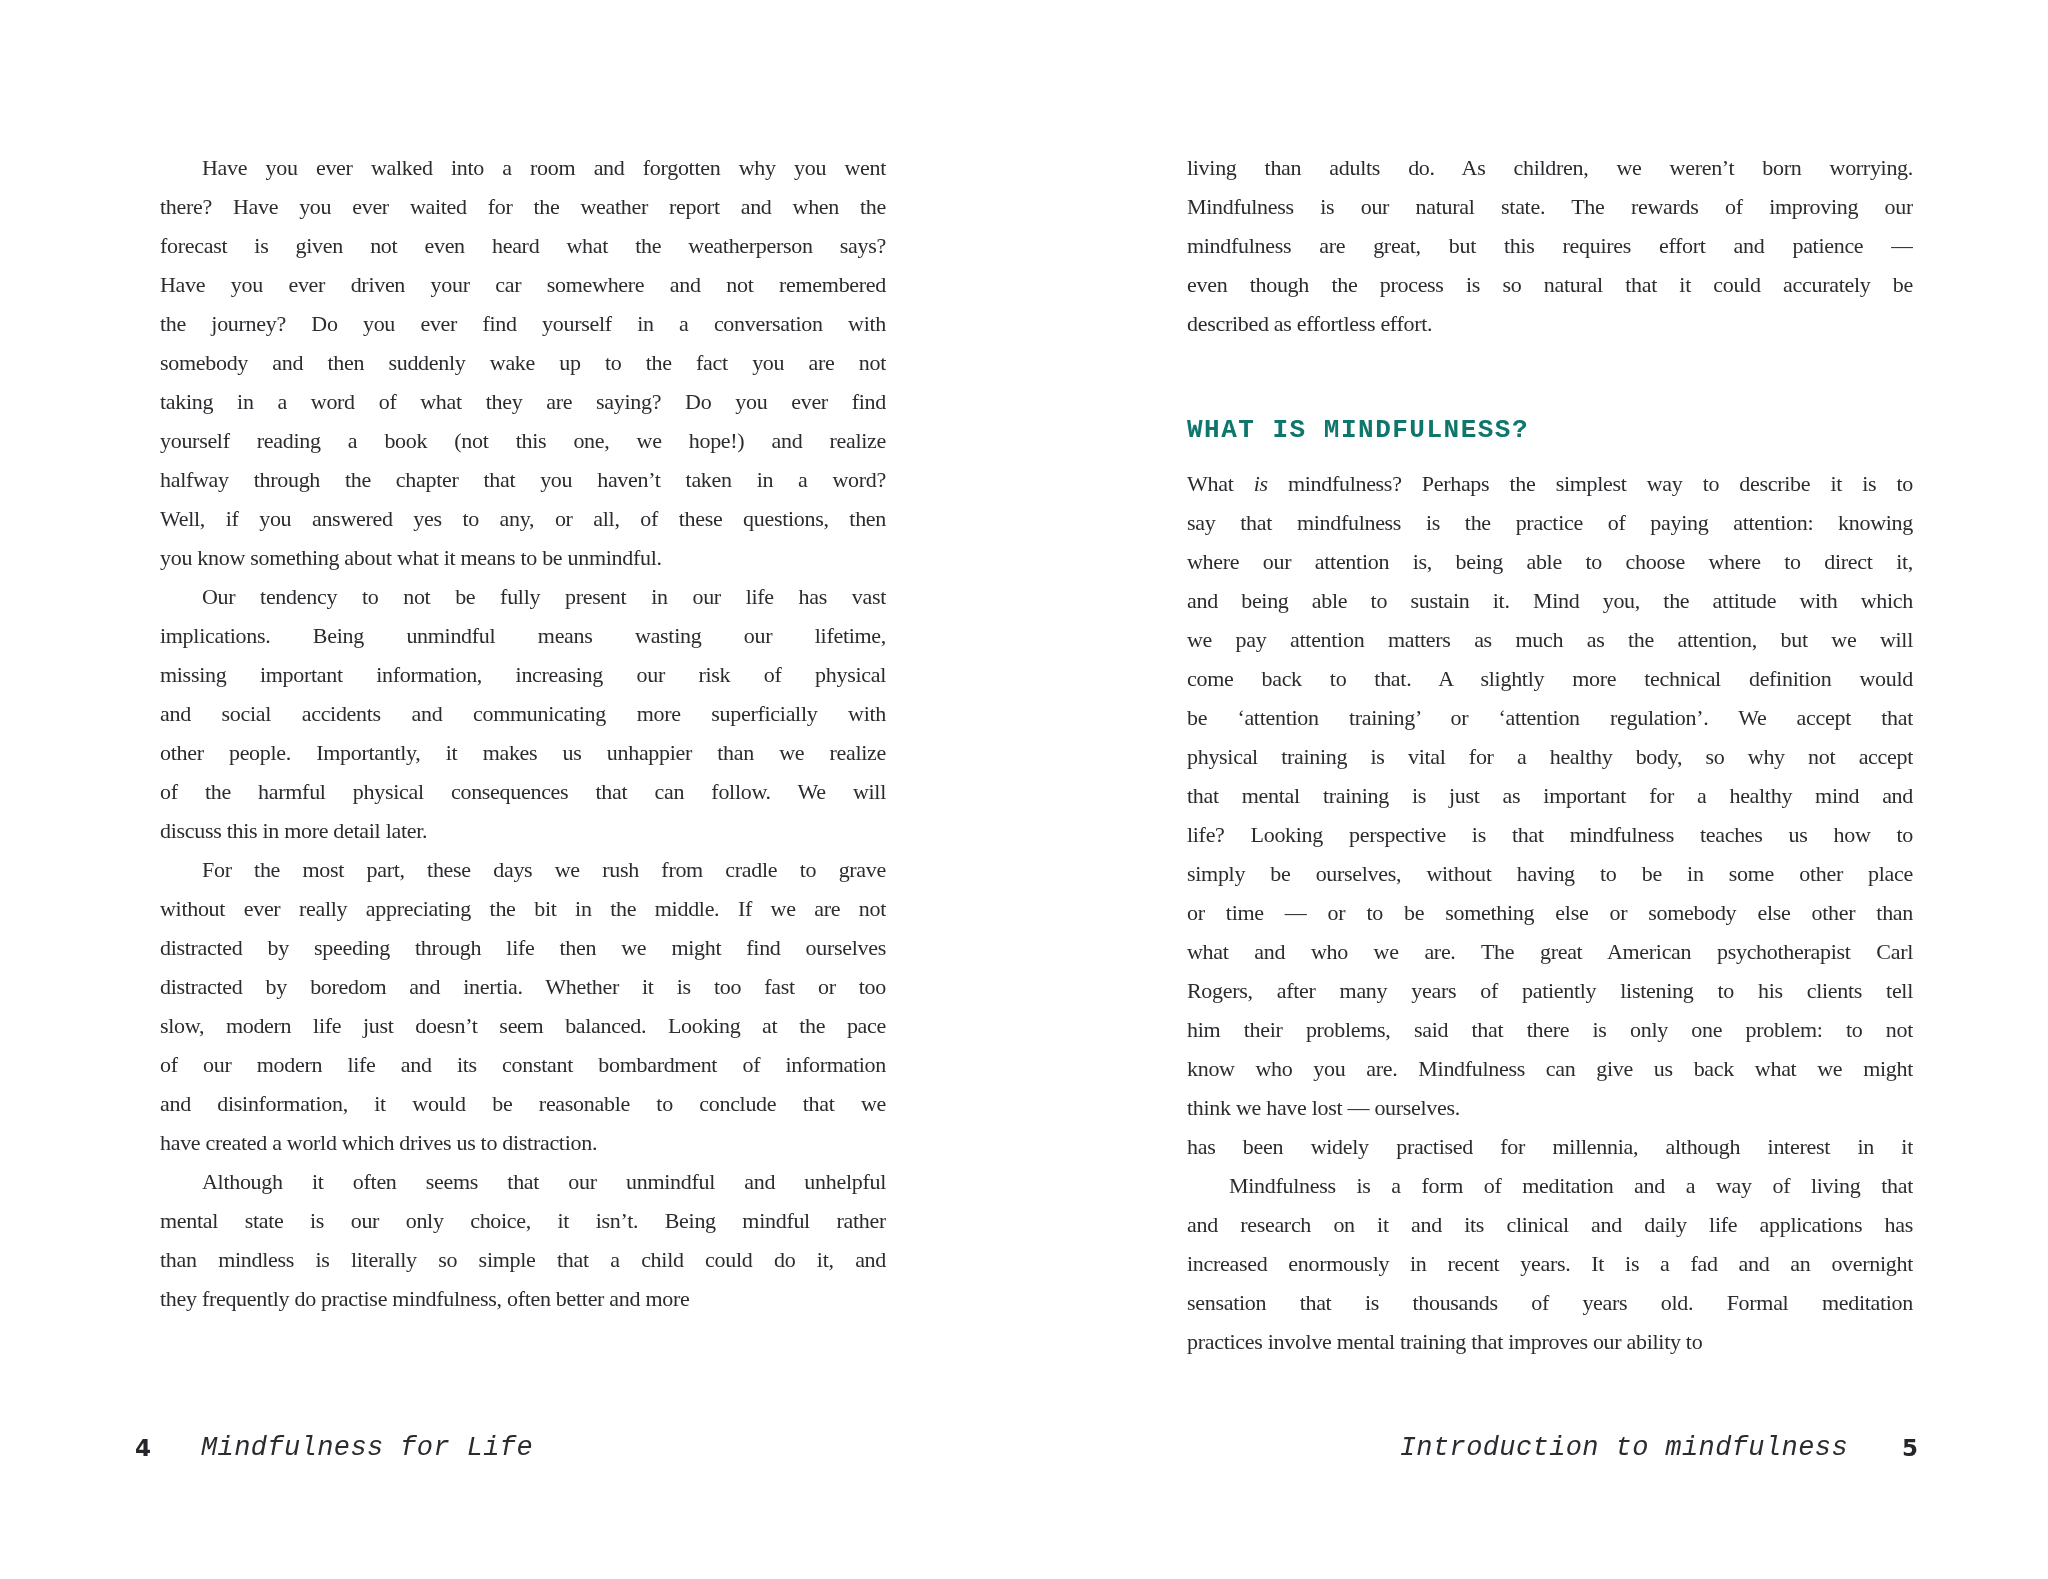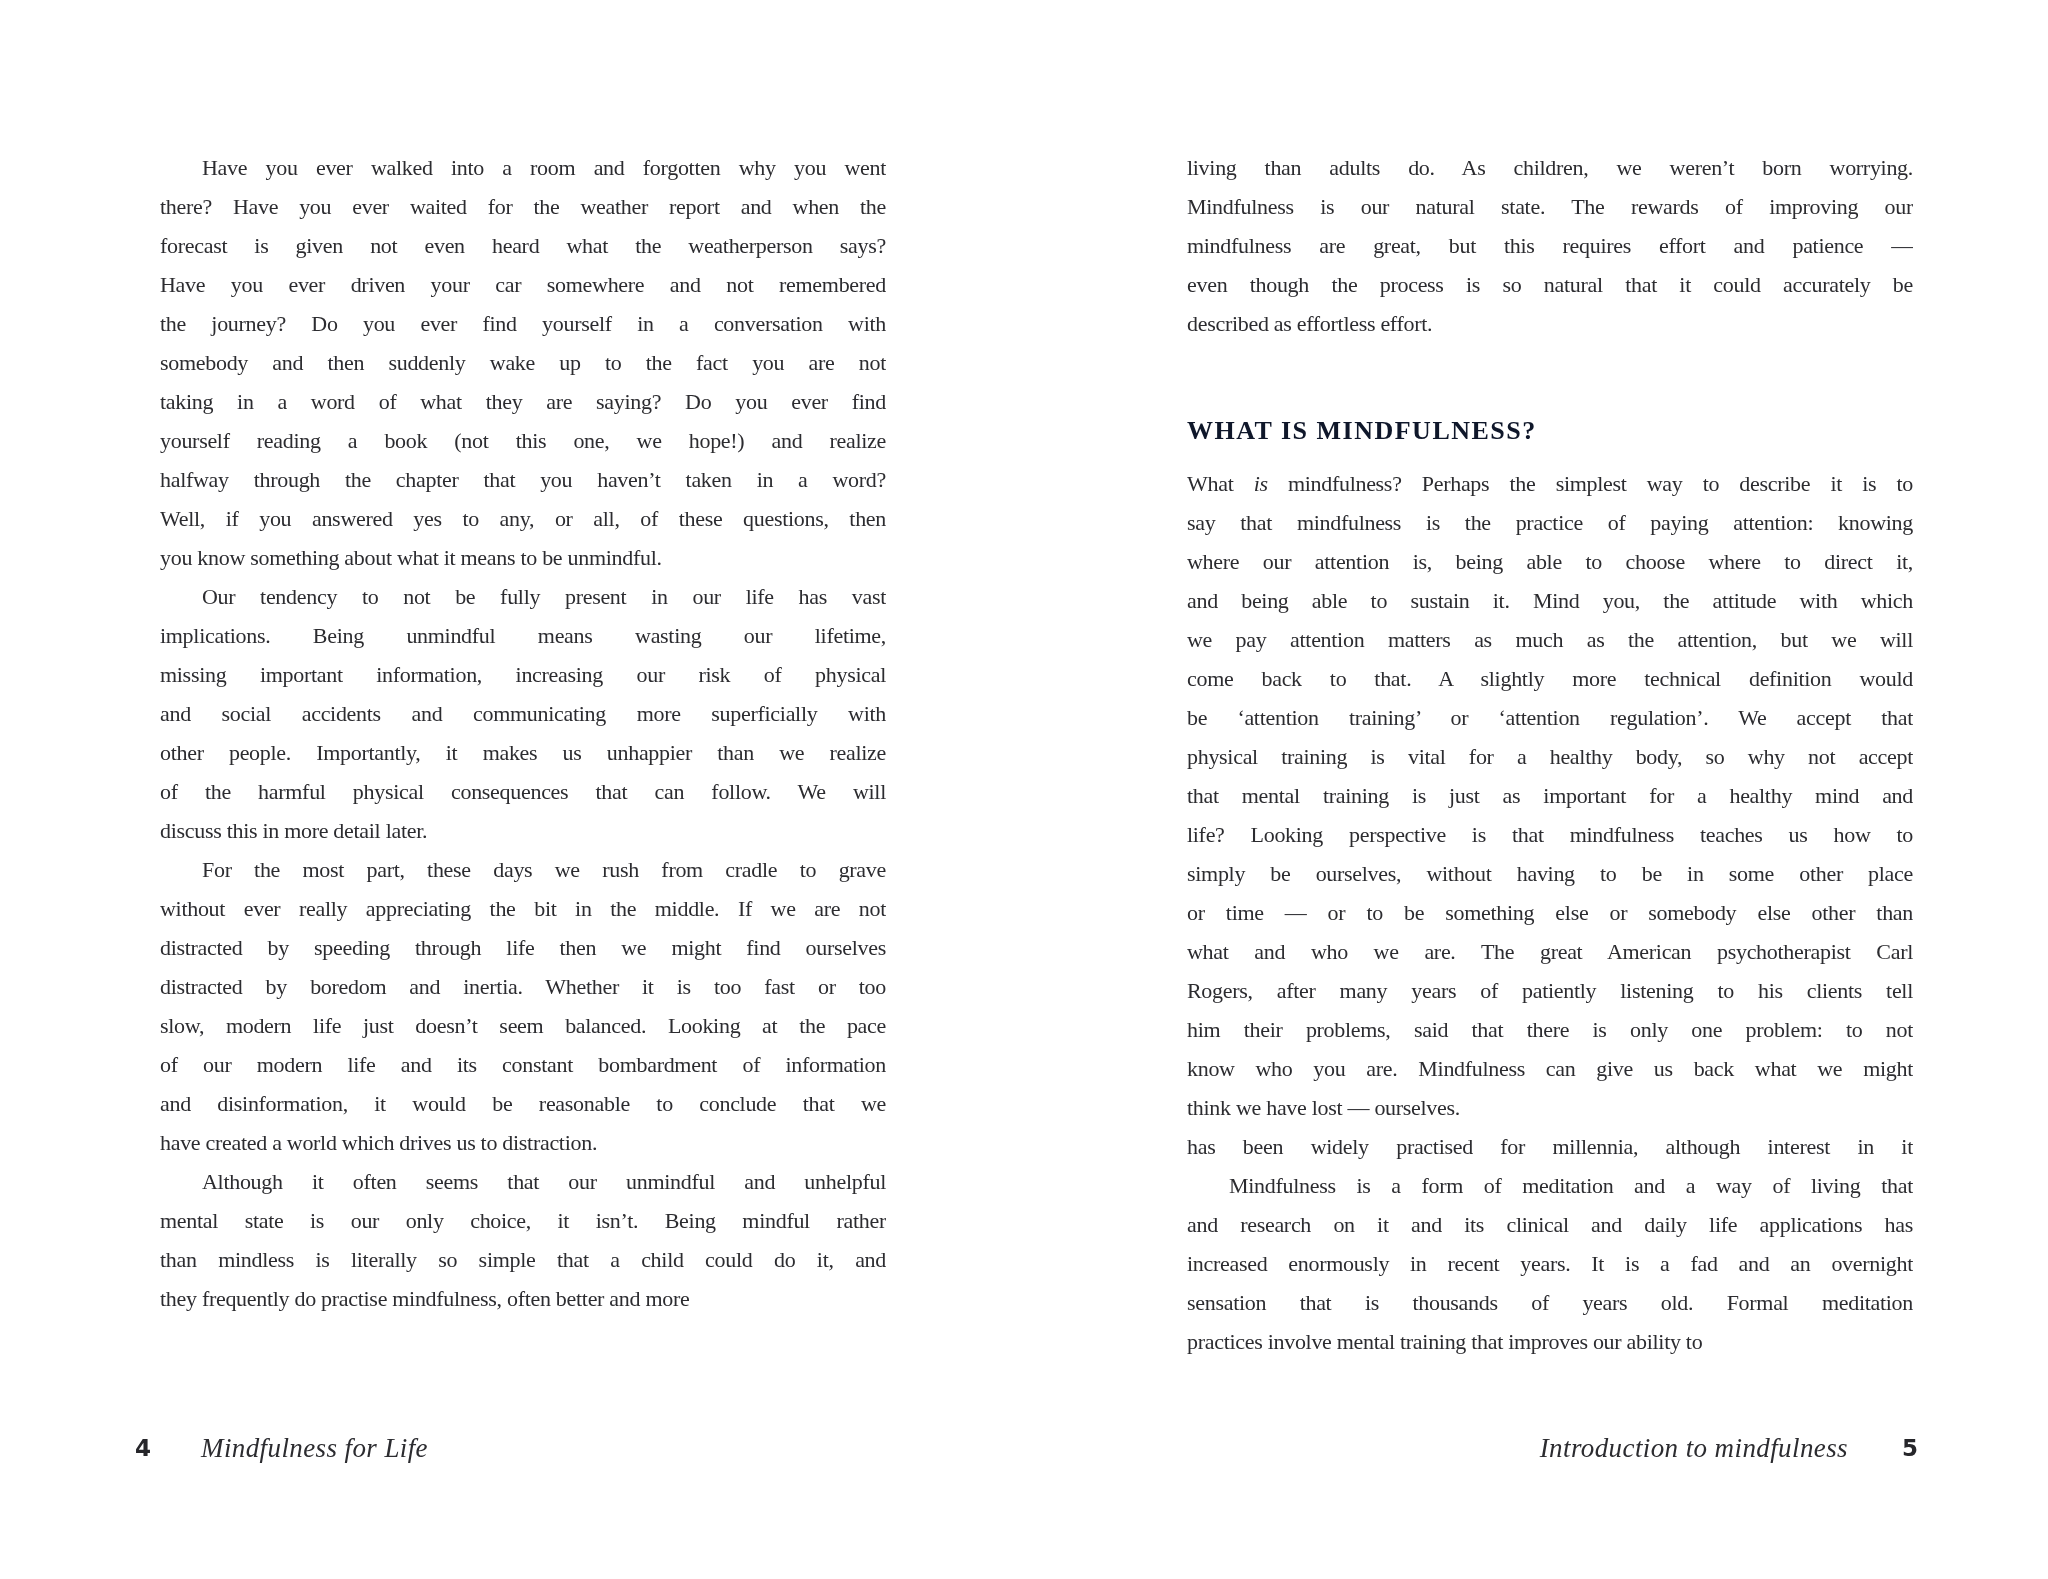--- a/index.html
+++ b/index.html
@@ -32,44 +32,44 @@
     line-height: 39px;
     text-align: justify;
     text-align-last: justify;
     overflow: hidden;
     white-space: normal;
   }
   .line.last { text-align-last: left; }
   .line.indent { text-indent: 42px; }
   .it { font-style: italic; }
   .heading {
-    font-family: Liberation Serif, serif;
+    font-family: Liberation Mono, monospace;
     font-weight: bold;
     font-size: 26px;
     letter-spacing: 1.5px;
-    color: #0f172a;
+    color: #0f766e;
     height: 39px;
     line-height: 39px;
     margin: 68px 0 14px 0;
     text-align: center;
     text-align-last: left;
   }
   .footer-num {
     position: absolute;
     top: 1436px;
     font-family: "DejaVu Sans", sans-serif;
     font-weight: bold;
     font-size: 23px;
     line-height: 24px;
     color: #26262a;
   }
   .footer-title {
     position: absolute;
     top: 1431px;
-    font-family: Liberation Serif, serif;
+    font-family: Liberation Mono, monospace;
     font-style: italic;
     font-size: 27px;
     line-height: 34px;
     letter-spacing: 0.4px;
     color: #2c2c30;
     white-space: nowrap;
   }
   #footer-left-num   { left: 135px; }
   #footer-left-title { left: 201px; }
   #footer-right-title{ right: 200px; }

